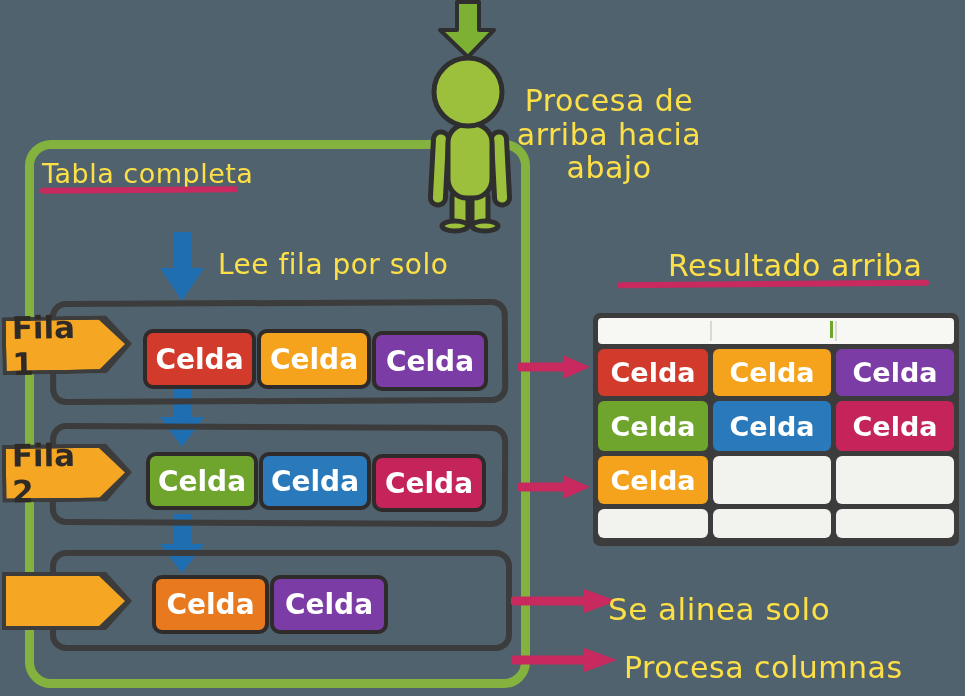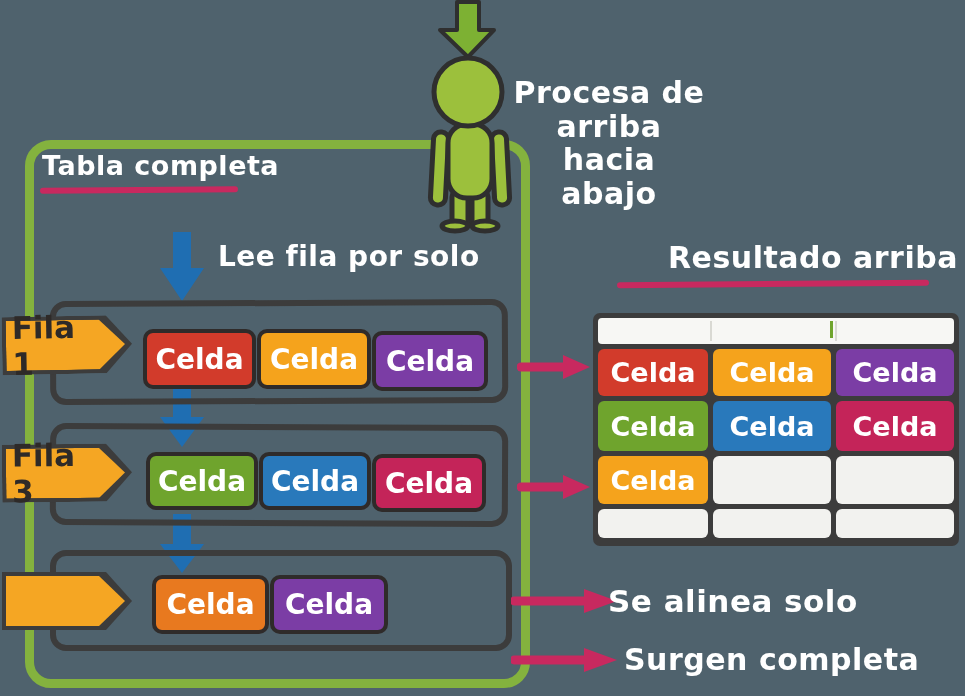--- a/index.html
+++ b/index.html
@@ -12,21 +12,21 @@
   }
   .abs { position:absolute; }
 
   
   .frame {
     left:25px; top:140px; width:505px; height:548px;
     border:9px solid #84B23E; border-radius:26px;
   }
 
   
-  .pink { color:#ffffff; font-weight:bold; letter-spacing:0.5px; }
+  .pink { color:#fde047; font-weight:normal; letter-spacing:0.5px;margin-top:8px; }
   .title-left   { left:42px;  top:150px; font-size:27px; }
   .title-left-u { left:40px;  top:187px; width:198px; height:6px; background:#C8295F; border-radius:3px; transform:rotate(-0.4deg); }
   .read-note    { left:218px; top:240px; font-size:28px; }
   .process-note { left:506px; top:76px;  width:206px; font-size:30px; line-height:1.12; text-align:center; white-space:pre-line; }
   .result-title   { left:668px; top:240px; font-size:30px; }
   .result-title-u { left:617px; top:281px; width:312px; height:6px; background:#C8295F; border-radius:3px; transform:rotate(-0.5deg); }
   .align-note   { left:608px; top:583px; font-size:31px; }
   .columns-note { left:624px; top:642px; font-size:30px; }
 
   
@@ -155,21 +155,21 @@
 <div class="abs rowbox rowbox3"></div>
 
 <div class="abs tag tag1">
   <div class="tag-outer"></div>
   <div class="tag-inner"></div>
   <span class="tag-label">Fila 1</span>
 </div>
 <div class="abs tag tag2">
   <div class="tag-outer"></div>
   <div class="tag-inner"></div>
-  <span class="tag-label">Fila 3</span>
+  <span class="tag-label">Fila 2</span>
 </div>
 <div class="abs tag tag3">
   <div class="tag-outer"></div>
   <div class="tag-inner"></div>
 </div>
 
 <div class="abs lc r1c1" style="background-color: rgb(210, 59, 43);">Celda</div>
 <div class="abs lc r1c2" style="background-color: rgb(245, 163, 28);">Celda</div>
 <div class="abs lc r1c3" style="background-color: rgb(123, 61, 165);">Celda</div>
 <div class="abs lc r2c1" style="background-color: rgb(111, 164, 45);">Celda</div>
@@ -225,13 +225,13 @@
   </svg>
 </div>
 <div class="abs pink align-note">Se alinea solo</div>
 
 <div class="abs pa4">
   <svg width="110" height="32" viewBox="0 0 110 32">
     <line x1="3" y1="16" x2="78" y2="16" stroke="#C8295F" stroke-width="9" stroke-linecap="round"></line>
     <polygon points="73,4 106,16 73,28" fill="#C8295F"></polygon>
   </svg>
 </div>
-<div class="abs pink columns-note">Surgen completa</div>
+<div class="abs pink columns-note">Procesa columnas</div>
 
 </body></html>

